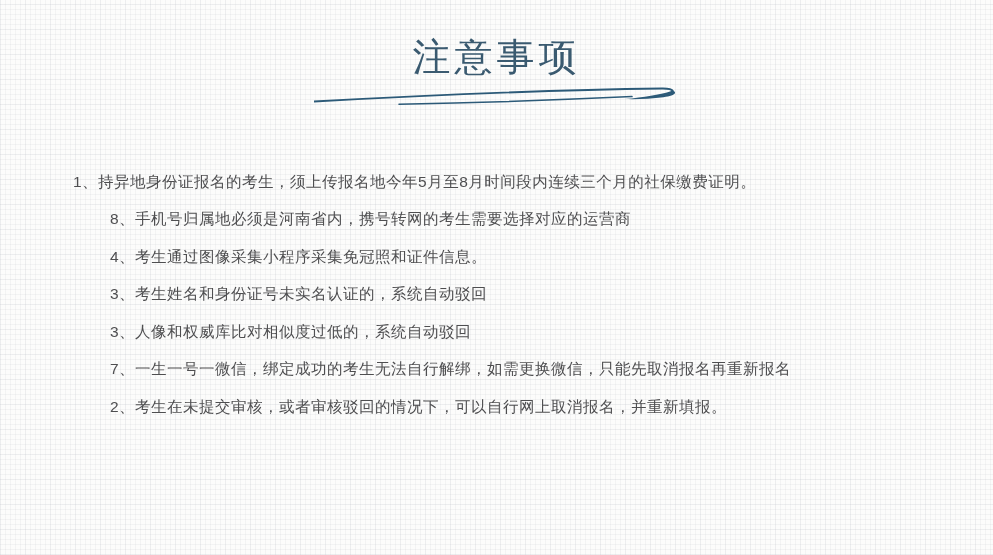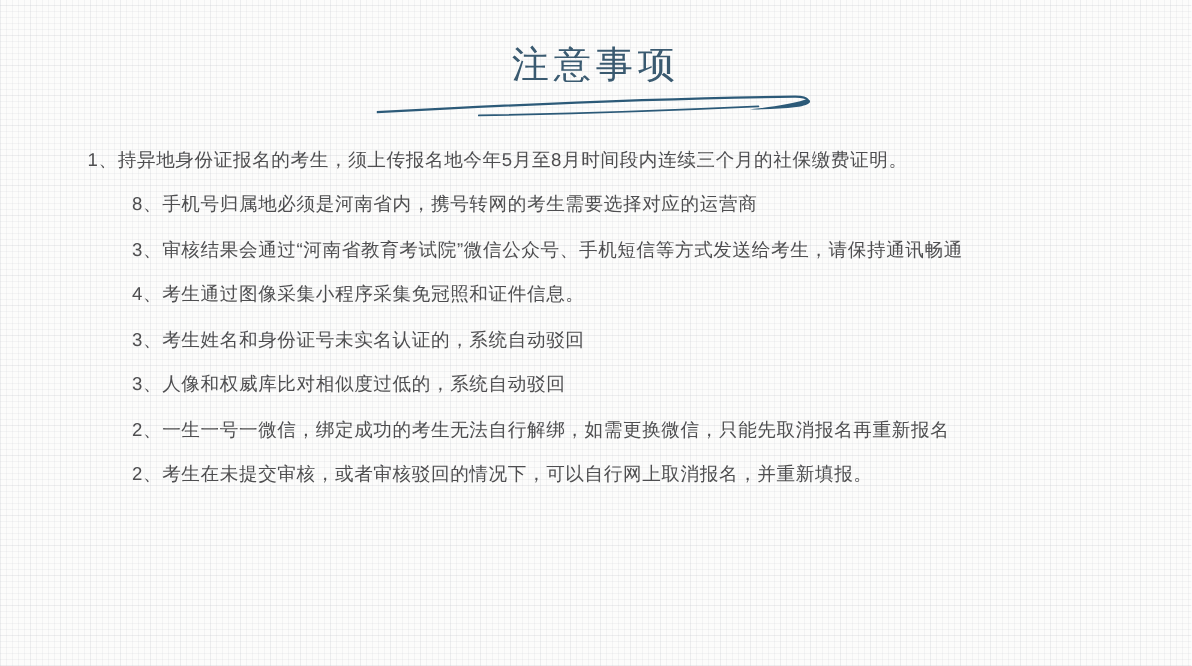--- a/index.html
+++ b/index.html
@@ -16,39 +16,39 @@
       repeating-linear-gradient(0deg,  rgba(186,189,197,0.14) 0 1px, transparent 1px 5px),
       repeating-linear-gradient(90deg, rgba(186,189,197,0.14) 0 1px, transparent 1px 5px),
       repeating-linear-gradient(0deg,  rgba(178,183,194,0.10) 0 1px, transparent 1px 25px),
       repeating-linear-gradient(90deg, rgba(178,183,194,0.10) 0 1px, transparent 1px 25px);
     font-family: "Liberation Sans", sans-serif;
   }
   .title {
     margin: 36px 0 0 0;
     text-align: center;
     font-family: "Liberation Serif", "DejaVu Serif", serif;
-    font-size: 31px;
+    font-size: 38px;
     line-height: 1.15;
     font-weight: 500;
     letter-spacing: 4px;
     color: #3a5a70;
   }
   .swoosh-wrap {
     width: 365px;
     height: 22px;
     margin: 6px auto 0 auto;
   }
   .swoosh-wrap svg {
     display: block;
     width: 100%;
     height: 100%;
   }
   ol.notices {
     list-style: none;
-    margin: 24px 0 0 0;
+    margin: 64px 0 0 0;
     padding: 0;
   }
   ol.notices li {
     font-size: 15.5px;
     line-height: 20px;
     letter-spacing: 0.5px;
     color: #4e4e50;
     margin: 0 30px 17.5px 110px;
     white-space: nowrap;
   }
@@ -68,21 +68,20 @@
       <path d="M0 15.5 C 90 10.5, 230 4, 348 2.5 C 354 2.4, 358 3.4, 359 5.2" fill="none" stroke="#2c5a78" stroke-width="1.9" stroke-linecap="round"></path>
       <path d="M85 18.2 C 160 16.8, 250 13.8, 318 10.6" fill="none" stroke="#2c5a78" stroke-width="1.5" stroke-linecap="round"></path>
       <path d="M311 13 C 330 11.2, 346 8.6, 356 5.4 C 359.2 4.4, 361.5 5.4, 361 7
                C 360.4 8.8, 356 10.4, 349.5 11.2 C 337 12.8, 321 13.5, 311 13 Z" fill="#2c5a78"></path>
     </svg>
   </div>
 
   <ol class="notices">
     <li>1、持异地身份证报名的考生，须上传报名地今年5月至8月时间段内连续三个月的社保缴费证明。</li>
     <li>8、手机号归属地必须是河南省内，携号转网的考生需要选择对应的运营商</li>
-    <li>3、审核结果会通过“河南省教育考试院”微信公众号、手机短信等方式发送给考生，请保持通讯畅通</li>
     <li>4、考生通过图像采集小程序采集免冠照和证件信息。</li>
     <li>3、考生姓名和身份证号未实名认证的，系统自动驳回</li>
     <li>3、人像和权威库比对相似度过低的，系统自动驳回</li>
-    <li>2、一生一号一微信，绑定成功的考生无法自行解绑，如需更换微信，只能先取消报名再重新报名</li>
+    <li>7、一生一号一微信，绑定成功的考生无法自行解绑，如需更换微信，只能先取消报名再重新报名</li>
     <li>2、考生在未提交审核，或者审核驳回的情况下，可以自行网上取消报名，并重新填报。</li>
   </ol>
 
 </div>
 
 </body></html>

